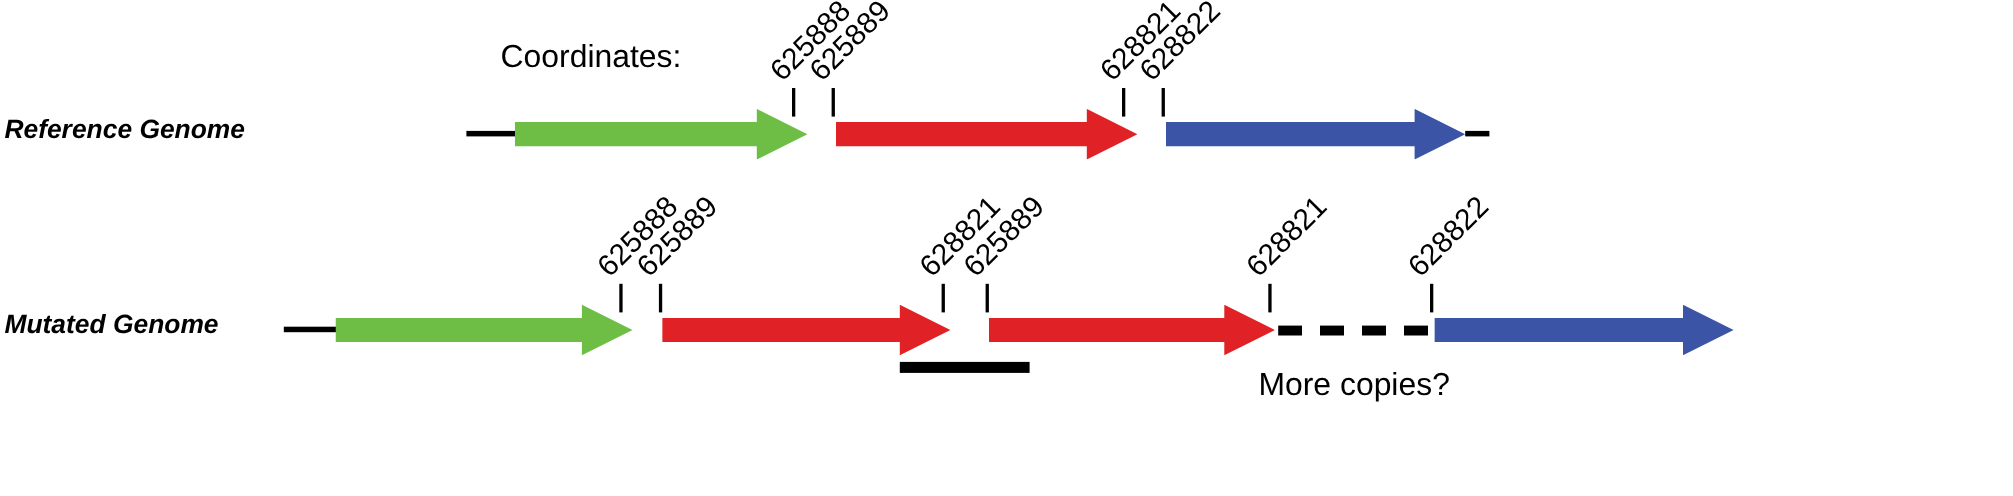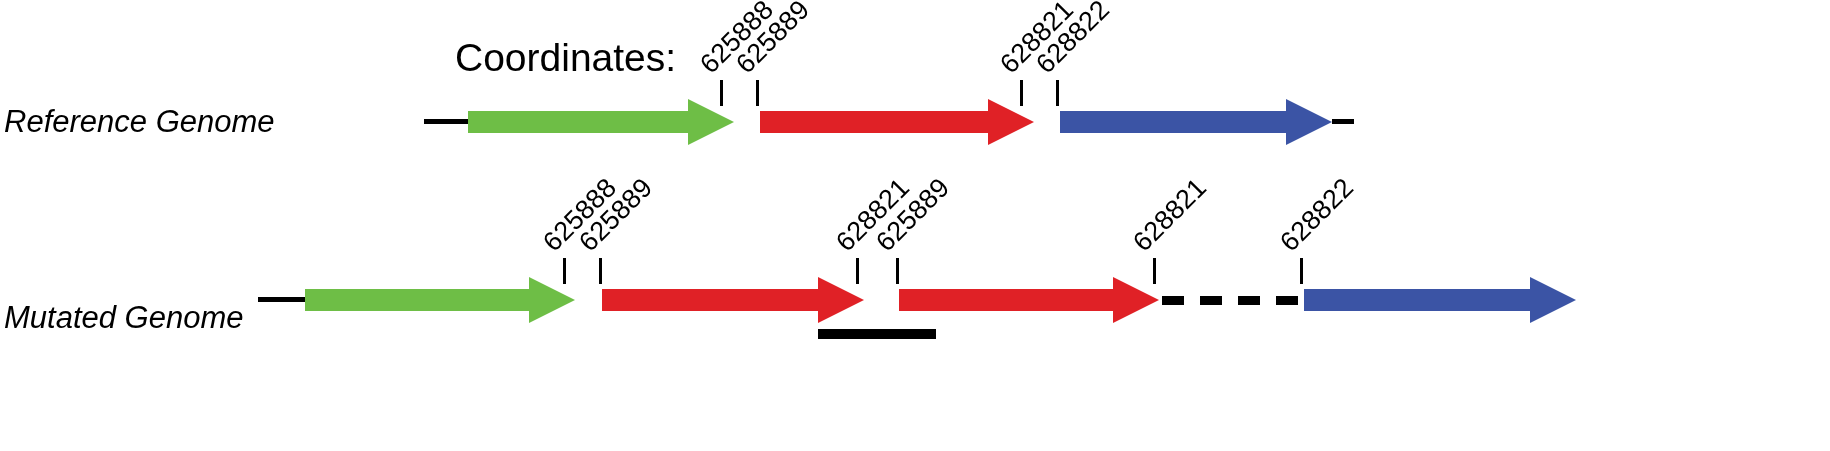--- a/index.html
+++ b/index.html
@@ -7,29 +7,29 @@
     position:relative;
     width:1830px;
     height:451px;
     background:#ffffff;
     font-family:"Liberation Sans", sans-serif;
     color:#000;
     overflow:hidden;
   }
   .row-label{
     position:absolute;
-    font-size:31px;
-    font-weight:normal;
+    font-size:24px;
+    font-weight:bold;
     font-style:italic;
     white-space:nowrap;
     text-align:right;
   }
   .plain-text{
     position:absolute;
-    font-size:39px;
+    font-size:29px;
     white-space:nowrap;
   }
   .tick{
     position:absolute;
     width:3px;
     height:26px;
     background:#000;
   }
   .tick-label{
     position:absolute;
@@ -89,21 +89,21 @@
 
   <div class="tick" style="left:1056px; top:80px;"></div>
   <div class="tick-label" style="left:1052px; top:48px;">628822</div>
 
   <svg class="arrow" style="left:1060px; top:99px;" width="272" height="46">
     <polygon points="0,12 226,12 226,0 272,23 226,46 226,34 0,34" fill="#3B54A5"></polygon>
   </svg>
 
   <div class="hline" style="left:1332px; top:119px; width:22px;"></div>
 
-  <div class="row-label" style="left:4px; top:300px;">Mutated Genome</div>
+  <div class="row-label" style="left:4px; top:282px;">Mutated Genome</div>
 
   <div class="hline" style="left:258px; top:297px; width:48px;"></div>
 
   <svg class="arrow" style="left:305px; top:277px;" width="270" height="46">
     <polygon points="0,12 224,12 224,0 270,23 224,46 224,34 0,34" fill="#6EBE46"></polygon>
   </svg>
 
   <div class="tick" style="left:563px; top:258px;"></div>
   <div class="tick-label" style="left:559px; top:226px;">625888</div>
 
@@ -132,14 +132,15 @@
   <div class="tick" style="left:1300px; top:258px;"></div>
   <div class="tick-label" style="left:1296px; top:226px;">628822</div>
 
   <svg class="arrow" style="left:1304px; top:277px;" width="272" height="46">
     <polygon points="0,12 226,12 226,0 272,23 226,46 226,34 0,34" fill="#3B54A5"></polygon>
   </svg>
 
   <div class="jbar" style="left:818px; top:329px; width:118px; height:10px;"></div>
 
 
+  <div class="plain-text" style="left:1144px; top:334px;">More copies?</div>
 
 </div>
 
 </body></html>

